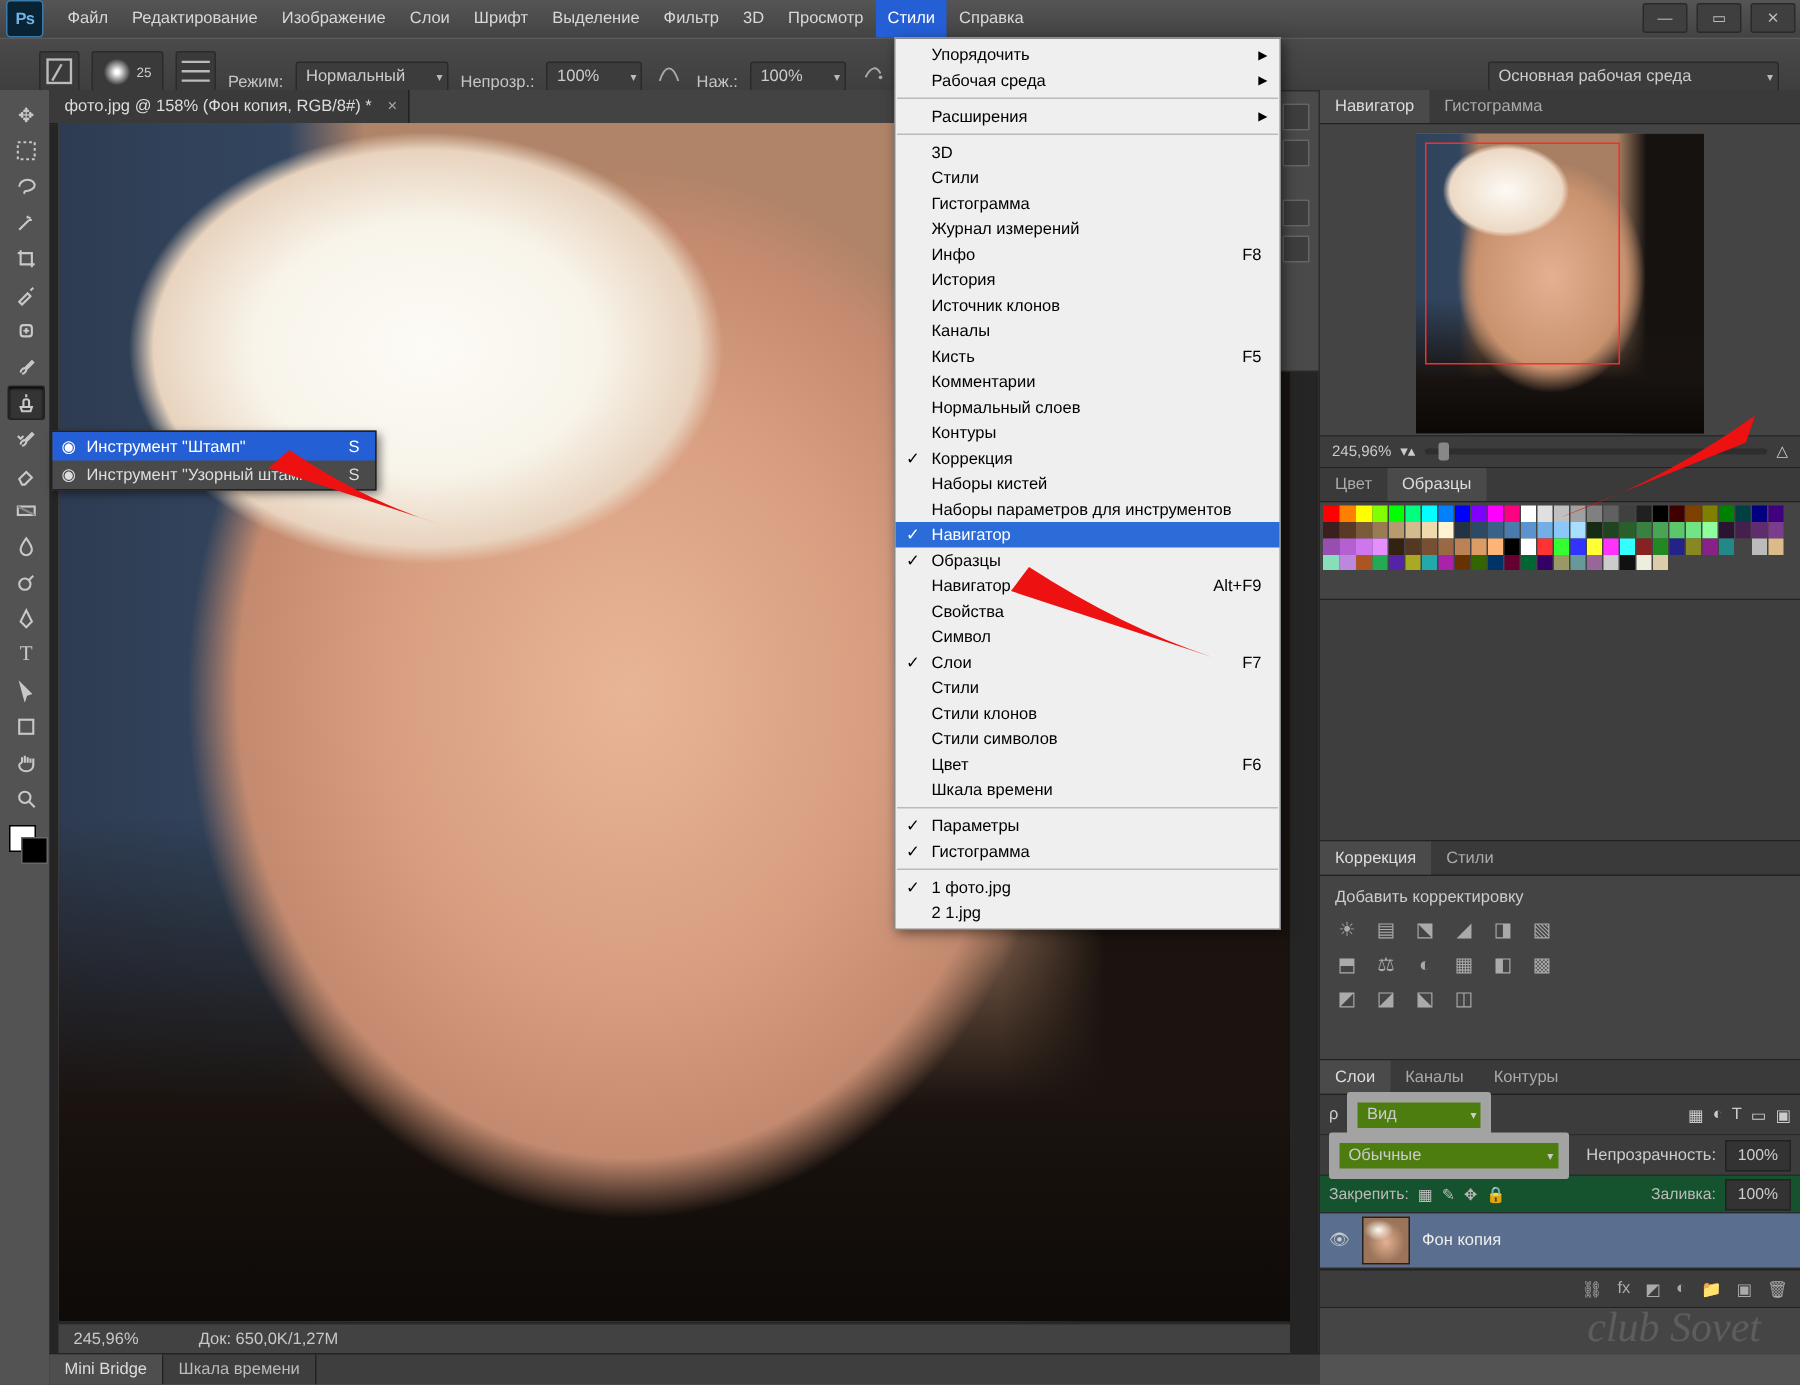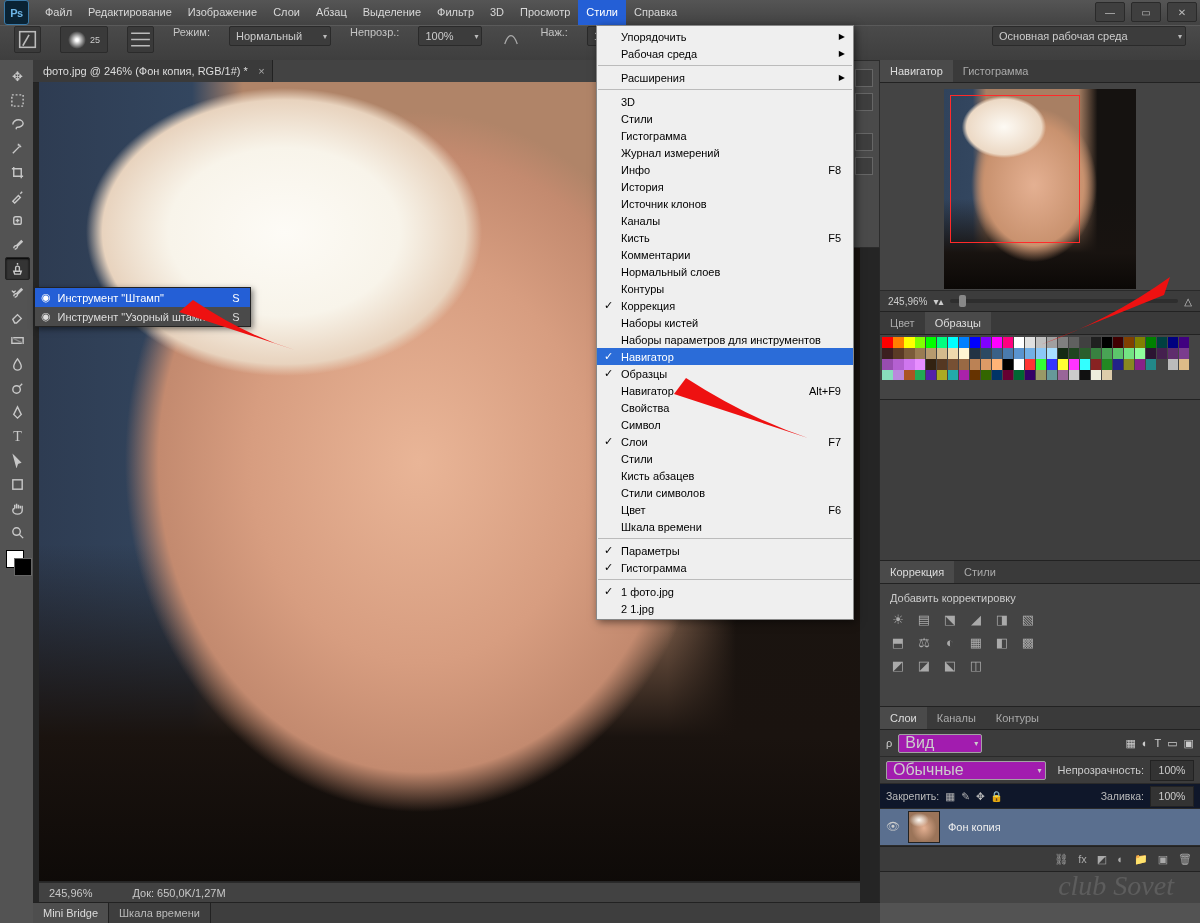--- a/index.html
+++ b/index.html
@@ -8,21 +8,21 @@
 
 .titlebar{position:absolute;left:0;top:0;right:0;height:25px;background:linear-gradient(#555,#434343);display:flex;align-items:center;border-bottom:1px solid #2a2a2a}
 .ps-logo{width:23px;height:23px;margin:1px 8px 1px 4px;background:#0a2334;border:1px solid #3a7aa8;border-radius:3px;display:flex;align-items:center;justify-content:center;color:#6eb5e5;font-weight:700;font-size:11px;letter-spacing:-.5px}
 .menu{display:flex}
 .menu-item{padding:0 8px;line-height:25px;cursor:default;color:#d8d8d8}
 .menu-item.open{background:#245fd6;color:#fff}
 .winctrl{position:absolute;right:0;top:0;display:flex}
 .winbtn{width:28px;height:18px;margin:2px 3px;background:#3f3f3f;border:1px solid #2a2a2a;border-radius:2px;display:flex;align-items:center;justify-content:center;color:#bbb;font-size:10px}
 
 
-.optbar{position:absolute;left:0;top:25px;right:0;height:35px;background:linear-gradient(#4a4a4a,#3e3e3e);border-top:1px solid #5a5a5a;border-bottom:1px solid #2a2a2a;display:flex;align-items:flex-start;padding-left:14px;gap:19px}
+.optbar{position:absolute;left:0;top:25px;right:0;height:35px;background:linear-gradient(#4a4a4a,#3e3e3e);border-top:1px solid #5a5a5a;border-bottom:1px solid #2a2a2a;display:flex;align-items:flex-end;padding-left:26px;gap:8px}
 .opt-icon{width:25px;height:25px;background:#3a3a3a;border:1px solid #2b2b2b;border-radius:2px;display:flex;align-items:center;justify-content:center}
 .opt-lbl{color:#c4c4c4;font-size:11px}
 .opt-dd{height:18px;background:#3c3c3c;border:1px solid #2a2a2a;border-radius:2px;padding:0 16px 0 6px;display:flex;align-items:center;position:relative;font-size:11px}
 .opt-dd:after{content:"▾";position:absolute;right:3px;font-size:8px;color:#bbb}
 .opt-chk{width:11px;height:11px;background:#2c2c2c;border:1px solid #1a1a1a}
 .workspace-dd{position:absolute;right:14px;width:170px}
 
 
 .toolbar{position:absolute;left:0;top:60px;width:33px;bottom:0;background:#535353;border-right:1px solid #333}
 .tool{width:23px;height:21px;margin:1px 5px;display:flex;align-items:center;justify-content:center;color:#c8c8c8;font-size:13px;border:1px solid transparent;border-radius:2px}
@@ -92,24 +92,24 @@
 .sw-body{height:60px;padding:2px;display:flex;flex-wrap:wrap;align-content:flex-start;background:#444}
 .sw{width:10.2px;height:10.2px;margin:.4px;border:0}
 
 
 .adj-body{height:106px;padding:8px 10px;color:#ccc;font-size:11px}
 .adj-row{display:flex;gap:10px;margin:8px 0;color:#aaa}
 .adj-row span{font-size:13px;width:16px;text-align:center}
 
 
 .lay-opts{height:26px;display:flex;align-items:center;padding:0 6px;gap:6px;background:#3c3c3c;border-bottom:1px solid #2a2a2a}
-.mini-dd{height:17px;background:#a21caf;border:1px solid #a3a3a3;border-radius:2px;padding:0 16px 0 6px;font-size:16px;display:flex;align-items:center;position:relative;color:#ccc}
+.mini-dd{height:17px;background:#4d7c0f;border:7px solid #a3a3a3;border-radius:2px;padding:0 16px 0 6px;font-size:11px;display:flex;align-items:center;position:relative;color:#ccc}
 .mini-dd:after{content:"▾";position:absolute;right:3px;font-size:8px}
 .mini-inp{width:38px;height:17px;background:#333;border:1px solid #222;color:#ccc;text-align:center;font-size:10.5px}
-.lay-row2{height:24px;display:flex;align-items:center;padding:0 6px;gap:6px;background:#0f172a;border-bottom:1px solid #2a2a2a;font-size:10.5px;color:#bbb}
+.lay-row2{height:24px;display:flex;align-items:center;padding:0 6px;gap:6px;background:#14532d;border-bottom:1px solid #2a2a2a;font-size:10.5px;color:#bbb}
 .lay-list{background:#3e3e3e}
 .layer{height:36px;display:flex;align-items:center;border-bottom:1px solid #2c2c2c;gap:8px;padding:0 6px}
 .layer.sel{background:#5a6f8f}
 .eye{width:14px;height:14px}
 .lthumb{width:30px;height:30px;border:1px solid #222;background:
   radial-gradient(14px 10px at 10px 8px,#fdfaf4 0%,rgba(0,0,0,0) 70%),
   radial-gradient(18px 20px at 15px 16px,#e4b092 0%,rgba(0,0,0,0) 70%),
   #9b7459}
 .lname{color:#eee;font-size:11px}
 .lay-ft{height:24px;background:#3c3c3c;border-top:1px solid #222;display:flex;align-items:center;justify-content:flex-end;gap:10px;padding:0 8px;color:#aaa}
@@ -130,21 +130,21 @@
 
 <div class="app">
 
   <div class="titlebar">
     <div class="ps-logo">Ps</div>
     <div class="menu" id="menu">
         <div class="menu-item">Файл</div>
         <div class="menu-item">Редактирование</div>
         <div class="menu-item">Изображение</div>
         <div class="menu-item">Слои</div>
-        <div class="menu-item">Абзац</div>
+        <div class="menu-item">Шрифт</div>
         <div class="menu-item">Выделение</div>
         <div class="menu-item">Фильтр</div>
         <div class="menu-item">3D</div>
         <div class="menu-item">Просмотр</div>
         <div class="menu-item open">Стили</div>
         <div class="menu-item">Справка</div>
       </div>
     <div class="winctrl">
       <div class="winbtn">—</div>
       <div class="winbtn">▭</div>
@@ -304,21 +304,21 @@
       </div>
       <div class="flyout-row">
         <span>◉</span>
         <span>Инструмент "Узорный штамп"</span>
         <span class="flyout-key">S</span>
       </div>
     </div>
 
   <div class="docarea">
     <div class="tabstrip">
-      <div class="doctab">фото.jpg @ 246% (Фон копия, RGB/1#) *</div>
+      <div class="doctab">фото.jpg @ 158% (Фон копия, RGB/8#) *</div>
     </div>
     <div class="canvas">
       <div class="photo"></div>
     </div>
     <div class="status">
       <span>245,96%</span>
       <span>Док:  650,0K/1,27M</span>
     </div>
   </div>
 
@@ -631,21 +631,21 @@
       </div>
       <div class="dd-row">
         <span class="chk">✓</span>
         <span>Слои</span>
         <span class="sc">F7</span>
       </div>
       <div class="dd-row">
         <span>Стили</span>
       </div>
       <div class="dd-row">
-        <span>Кисть абзацев</span>
+        <span>Стили клонов</span>
       </div>
       <div class="dd-row">
         <span>Стили символов</span>
       </div>
       <div class="dd-row">
         <span>Цвет</span>
         <span class="sc">F6</span>
       </div>
       <div class="dd-row">
         <span>Шкала времени</span>

